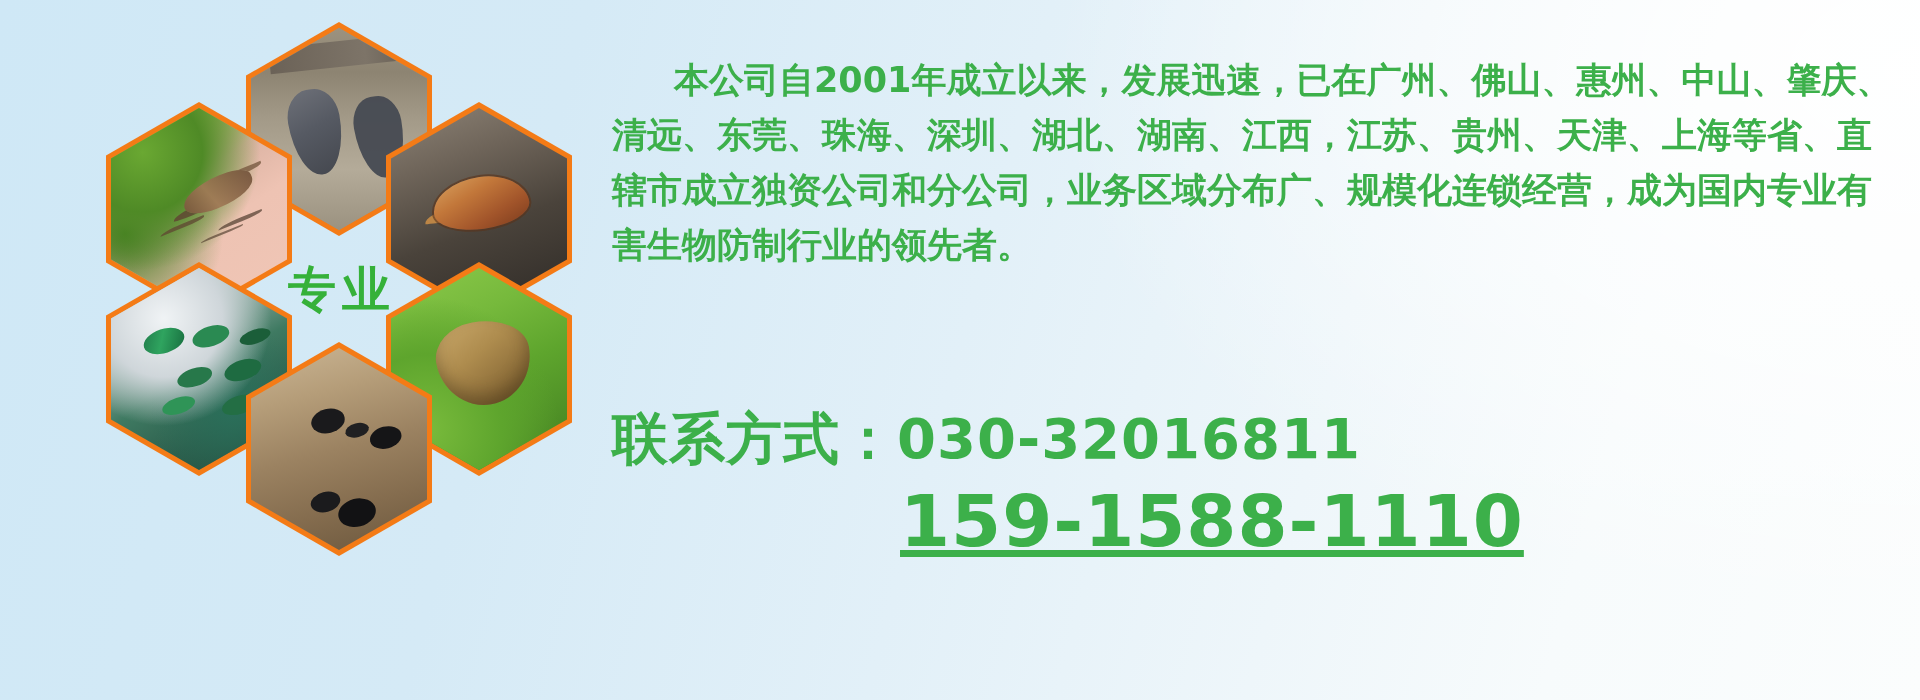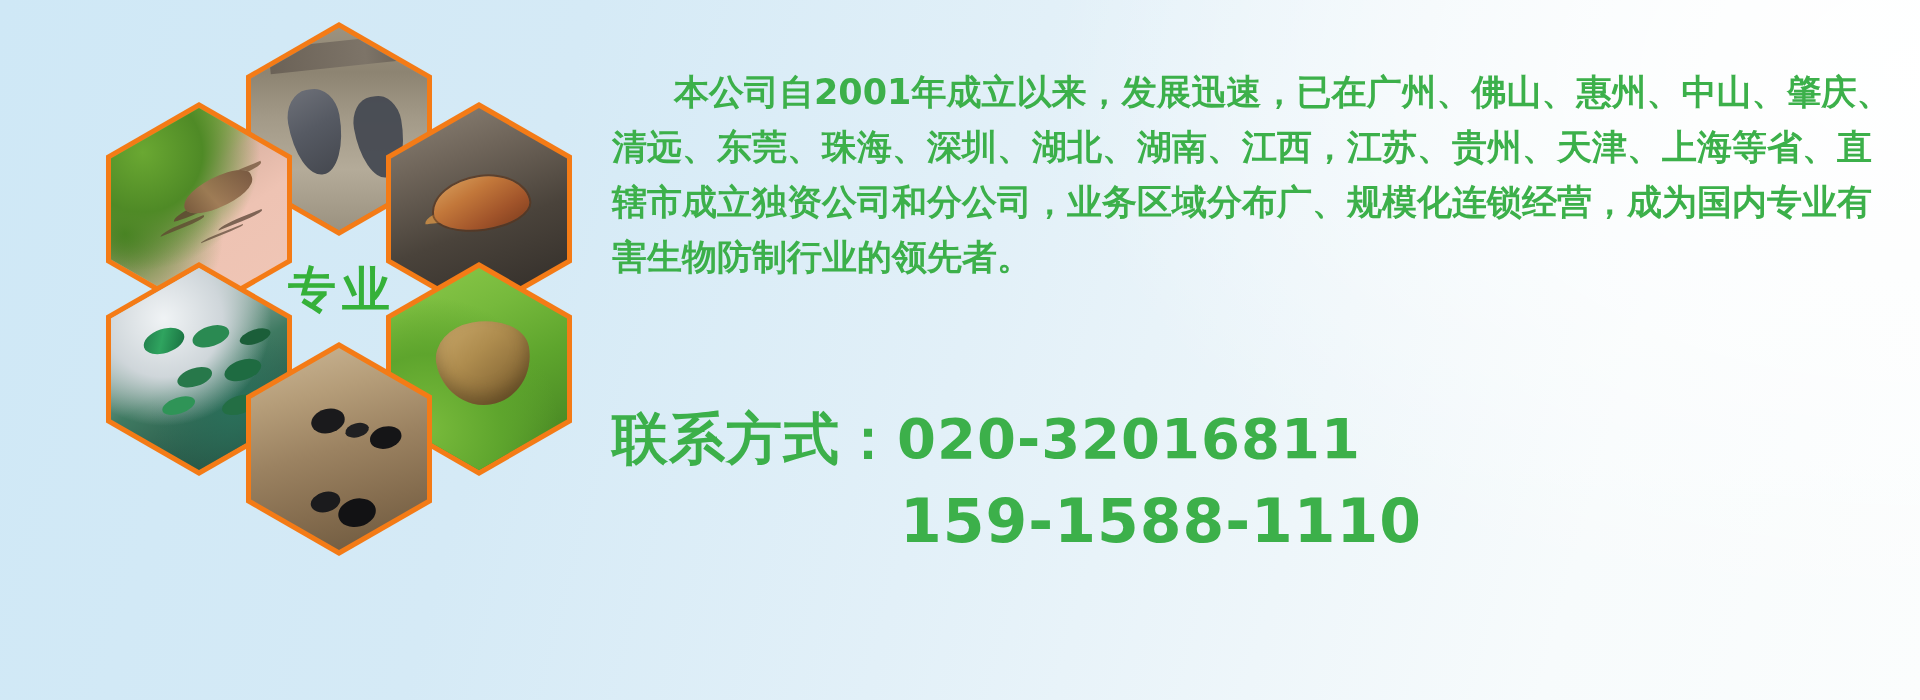--- a/index.html
+++ b/index.html
@@ -194,21 +194,21 @@
     background: linear-gradient(150deg, #c9a86a 0%, #ae8c4e 40%, #8c6d39 75%, #6d5329 100%);
     border-radius: 45% 55% 50% 50% / 40% 40% 60% 60%;
     transform: rotate(-10deg);
     box-shadow: inset 0 -10px 16px rgba(60,45,20,0.4);
   }
 
   
   #copy {
     position: absolute;
     left: 612px;
-    top: 30px;
+    top: 18px;
     width: 1290px;
   }
   #intro-paragraph {
     color: #3cb04a;
     font-size: 35px;
     font-weight: 700;
     line-height: 55px;
     letter-spacing: 0px;
     text-indent: 62px;
     font-family: "DejaVu Sans", "Liberation Sans", sans-serif;
@@ -223,25 +223,26 @@
     font-family: "DejaVu Sans", "Liberation Sans", sans-serif;
     font-weight: 700;
   }
   #contact-line-1 {
     font-size: 56px;
     line-height: 82px;
     letter-spacing: 1px;
     white-space: nowrap;
   }
   #contact-line-2 {
-    font-size: 60px;
+    font-size: 72px;
     line-height: 82px;
     letter-spacing: 1px;
     padding-left: 288px;
     white-space: nowrap;
+    text-decoration: underline;
   }
 </style>
 </head>
 <body>
 
 <div id="banner">
 
   <div id="honeycomb">
 
     <div class="hex h-rodent">
@@ -284,17 +285,17 @@
       <div class="line">专业</div>
     </div>
 
   </div>
 
   <div id="copy">
     <p id="intro-paragraph">本公司自2001年成立以来，发展迅速，已在广州、佛山、惠州、中山、肇庆、清远、东莞、珠海、深圳、湖北、湖南、江西，江苏、贵州、天津、上海等省、直辖市成立独资公司和分公司，业务区域分布广、规模化连锁经营，成为国内专业有害生物防制行业的领先者。</p>
   </div>
 
   <div id="contact-block">
-    <div id="contact-line-1">联系方式：020-32016811</div>
+    <div id="contact-line-1">联系方式：030-32016811</div>
     <div id="contact-line-2">159-1588-1110</div>
   </div>
 
 </div>
 
 </body></html>

